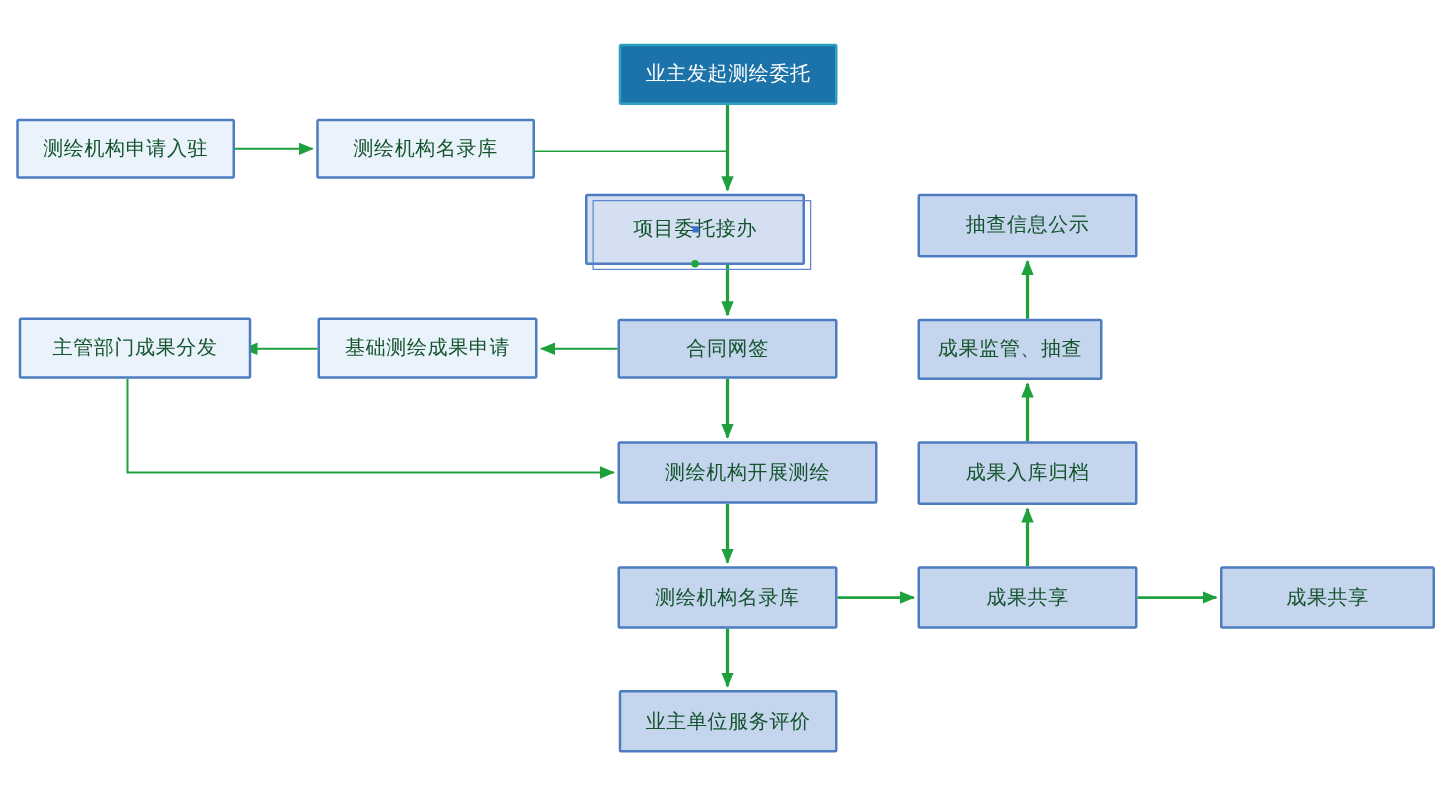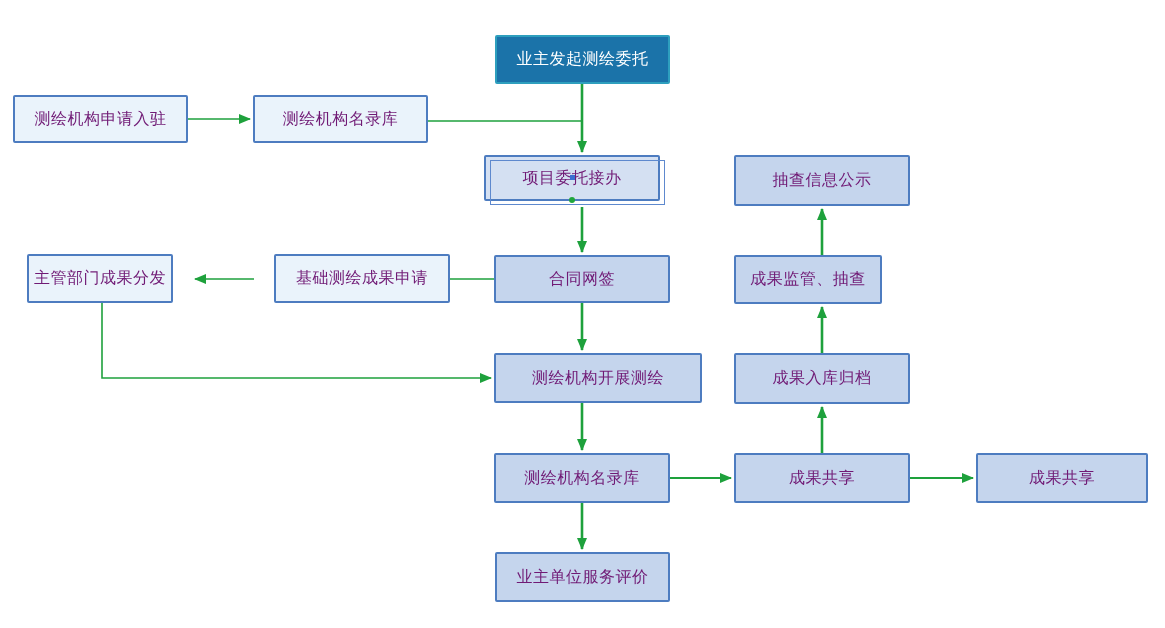--- a/index.html
+++ b/index.html
@@ -19,21 +19,21 @@
   .node {
     position: absolute;
     display: flex;
     align-items: center;
     justify-content: center;
     box-sizing: border-box;
     border: 2px solid #4D7CC0;
     border-radius: 2px;
     font-size: 16px;
     letter-spacing: 0.5px;
-    color: #701a75;
+    color: #14532d;
     text-align: center;
     white-space: nowrap;
     z-index: 2;
   }
   .node.pale    { background: #EAF3FB; }
   .node.mid     { background: #C5D5ED; }
   .node.primary { background: #1B73A9; border-color: #2E9FBE; color: #FFFFFF; }
   .node.selected { background: #D4E0F2; }
   .node.selected .offset-outline {
     position: absolute;
@@ -91,33 +91,33 @@
   <div id="node-layer">
       <div class="node primary" style="left: 495px; top: 35px; width: 175px; height: 49px;">
         <span class="node-label">业主发起测绘委托</span>
       </div>
       <div class="node pale" style="left: 13px; top: 95px; width: 175px; height: 48px;">
         <span class="node-label">测绘机构申请入驻</span>
       </div>
       <div class="node pale" style="left: 253px; top: 95px; width: 175px; height: 48px;">
         <span class="node-label">测绘机构名录库</span>
       </div>
-      <div class="node mid selected" style="left: 484px; top: 155px; width: 176px; height: 46px;">
+      <div class="node mid selected" style="left: 468px; top: 155px; width: 176px; height: 57px;">
         <span class="node-label">项目委托接办</span>
         <div class="offset-outline"></div>
         <div class="center-handle"></div>
         <div class="conn-dot"></div>
       </div>
       <div class="node mid" style="left: 494px; top: 255px; width: 176px; height: 48px;">
         <span class="node-label">合同网签</span>
       </div>
-      <div class="node pale" style="left: 27px; top: 254px; width: 146px; height: 49px;">
+      <div class="node pale" style="left: 15px; top: 254px; width: 186px; height: 49px;">
         <span class="node-label">主管部门成果分发</span>
       </div>
-      <div class="node pale" style="left: 254px; top: 254px; width: 176px; height: 49px; margin-left: 20px;">
+      <div class="node pale" style="left: 254px; top: 254px; width: 176px; height: 49px;">
         <span class="node-label">基础测绘成果申请</span>
       </div>
       <div class="node mid" style="left: 494px; top: 353px; width: 208px; height: 50px;">
         <span class="node-label">测绘机构开展测绘</span>
       </div>
       <div class="node mid" style="left: 494px; top: 453px; width: 176px; height: 50px;">
         <span class="node-label">测绘机构名录库</span>
       </div>
       <div class="node mid" style="left: 495px; top: 552px; width: 175px; height: 50px;">
         <span class="node-label">业主单位服务评价</span>

